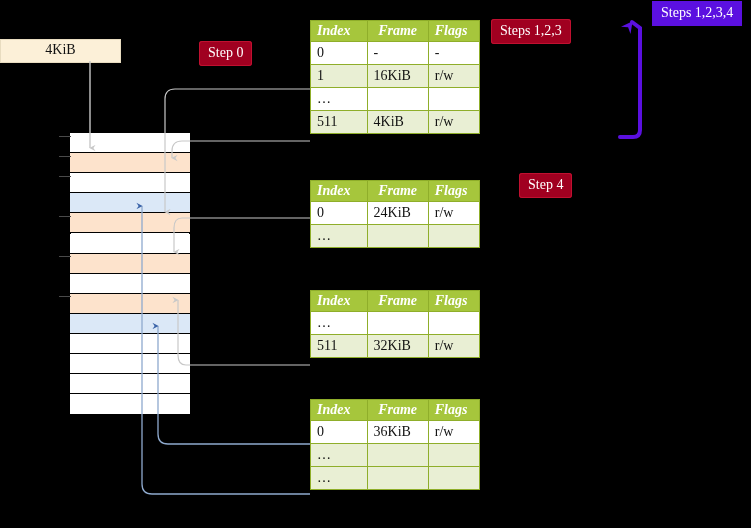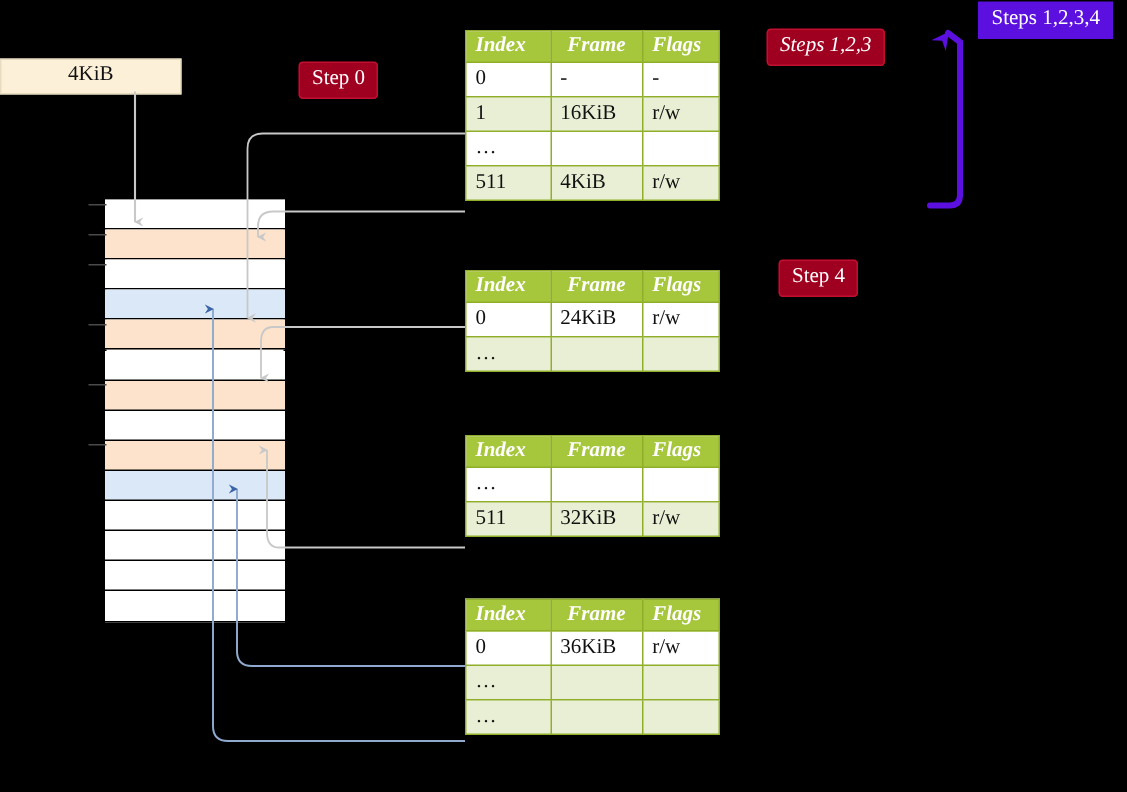--- a/index.html
+++ b/index.html
@@ -56,21 +56,21 @@
   </div>
 
   <div class="badge red" style="left:199px;top:41px;">
     <span>Step 0</span>
   </div>
 
   <div class="badge red" style="left:519px;top:173px;text-align:right;">
     <span>Step 4</span>
   </div>
 
-  <div class="badge red" style="left:511px;top:19px;font-style:italic;">
+  <div class="badge red" style="left:491px;top:19px;">
     <span>Steps 1,2,3</span>
   </div>
 
   <div class="badge purple" style="left:652px;top:1px;">
     <span>Steps 1,2,3,4</span>
   </div>
 
   <div class="memcol" style="left:70px;top:133px;width:120px;height:282px;"></div>
 
   <div id="memrows">

